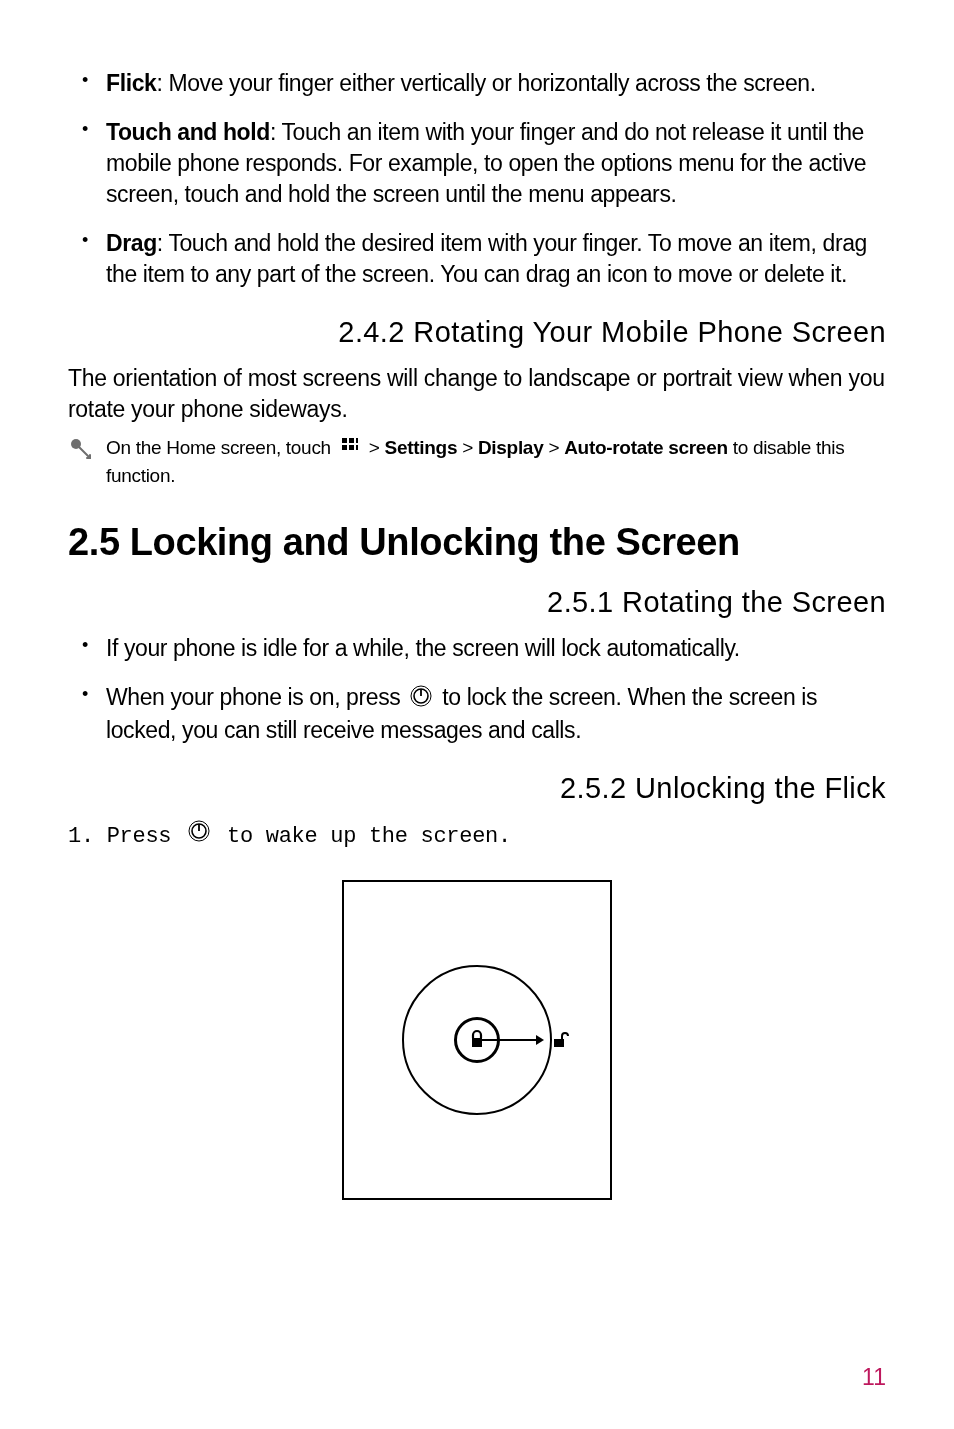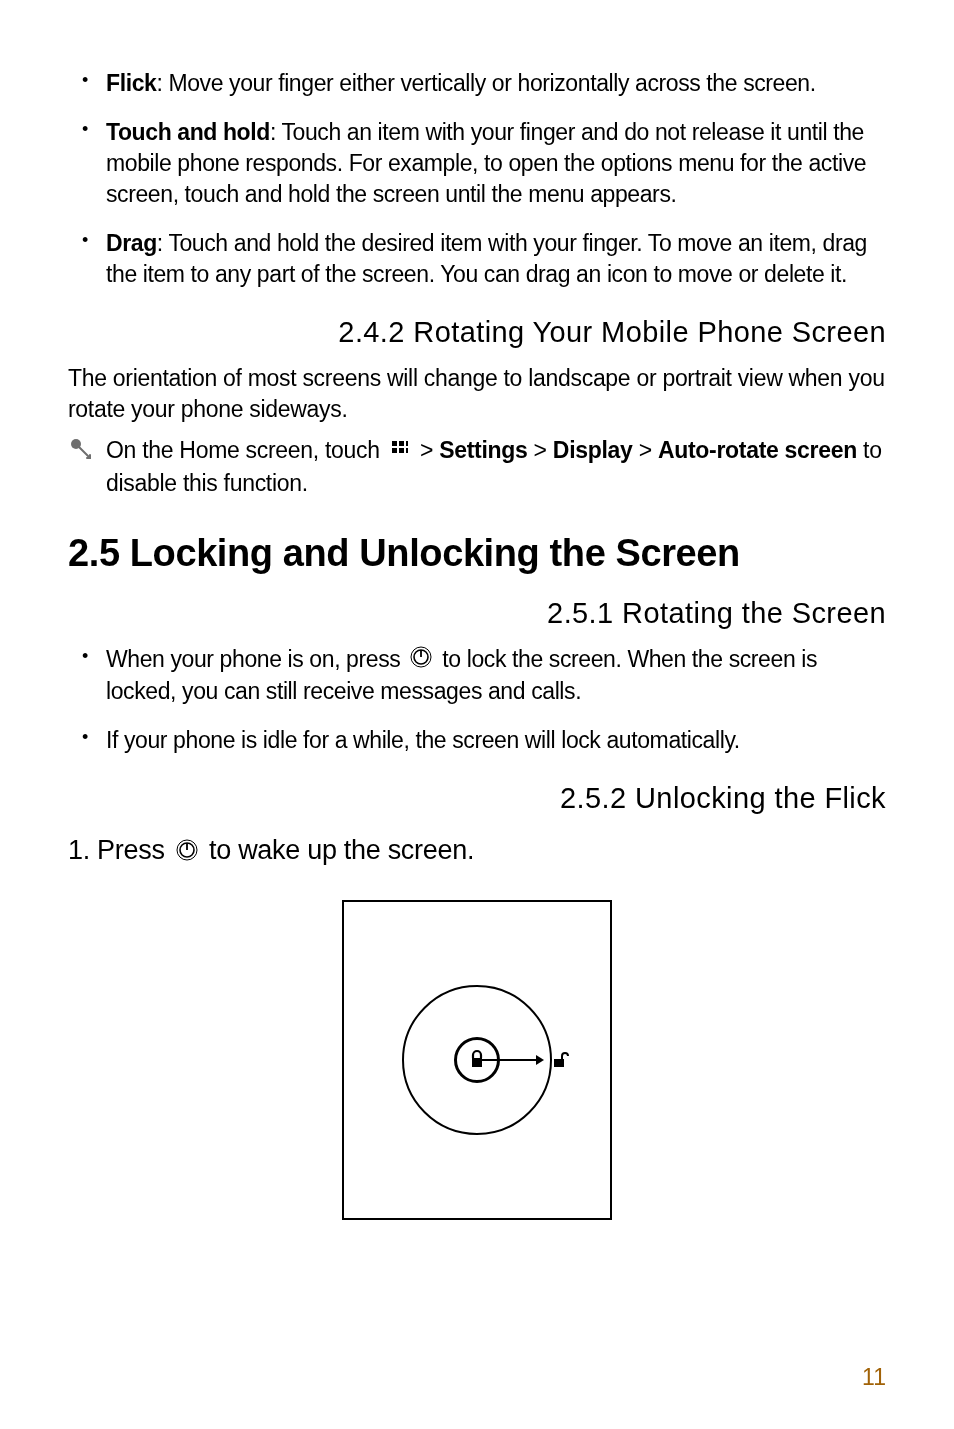--- a/index.html
+++ b/index.html
@@ -7,27 +7,27 @@
   body { font-family: Arial, Helvetica, sans-serif; color: #000; padding: 68px 68px 40px 68px; }
   .bullet-list { list-style: none; padding: 0 0 0 14px; margin-bottom: 26px; }
   .bullet-list > li { position: relative; padding-left: 24px; font-size: 23px; line-height: 1.35; letter-spacing: -0.4px; margin-bottom: 18px; }
   .bullet-list > li::before { content: "•"; position: absolute; left: 0; top: 0; font-size: 18px; }
   .bold { font-weight: bold; }
   h1.major { font-size: 38px; font-weight: bold; letter-spacing: -0.4px; margin: 32px 0 22px 0; }
   h2.sub { font-size: 29px; font-weight: normal; letter-spacing: 0.4px; margin: 18px 0 14px 0; text-align: right; }
   p.body { font-size: 23px; line-height: 1.35; letter-spacing: -0.3px; }
   .tip-row { display: flex; align-items: flex-start; margin: 10px 0 24px 0; }
   .tip-icon { flex: 0 0 auto; width: 30px; margin-right: 8px; margin-top: 2px; }
-  .tip-text { font-size: 23px; line-height: 1.38; letter-spacing: -0.3px; }
+  .tip-text { font-size: 19px; line-height: 1.38; letter-spacing: -0.3px; }
   .inline-icon { display: inline-block; vertical-align: middle; margin: 0 4px; }
   .ol-list { list-style: none; padding: 0; }
-  .ol-list > li { font-size: 27px; line-height: 1.6; letter-spacing: -0.3px; }
+  .ol-list > li { font-size: 22px; line-height: 1.6; letter-spacing: -0.3px; font-family: Liberation Mono, monospace; }
   .figure { text-align: center; margin-top: 26px; }
   .figure-box { display: inline-block; border: 2px solid #000; width: 270px; height: 320px; position: relative; }
-  .page-num { position: absolute; right: 68px; bottom: 38px; font-size: 23px; color: #a16207; }
+  .page-num { position: absolute; right: 68px; bottom: 38px; font-size: 23px; color: #be185d; }
   .ring-outer { position: absolute; left: 50%; top: 50%; transform: translate(-50%,-50%); width: 150px; height: 150px; border: 2px solid #000; border-radius: 50%; }
   .lock-center { position: absolute; left: 50%; top: 50%; transform: translate(-50%,-50%); width: 46px; height: 46px; border: 3px solid #000; border-radius: 50%; display:flex; align-items:center; justify-content:center; }
   .arrow-line { position: absolute; top: 50%; left: 50%; width: 65px; height: 2px; background: #000; transform: translateY(-1px); }
   .arrow-line::after { content: ""; position: absolute; right: -2px; top: -4px; border-left: 8px solid #000; border-top: 5px solid transparent; border-bottom: 5px solid transparent; }
   .tiny-lock { position: absolute; top: 50%; left: 50%; transform: translate(74px,-9px); }
 </style>
 </head>
 <body>
 
 <ul class="bullet-list">
@@ -66,32 +66,32 @@
     </span>
     <span>  &gt; </span><span class="bold">Settings</span><span> &gt; </span><span class="bold">Display</span><span> &gt; </span><span class="bold">Auto-rotate screen</span><span> to disable this function.</span>
   </div>
 </div>
 
 <h1 class="major">2.5  Locking and Unlocking the Screen</h1>
 
 <h2 class="sub">2.5.1  Rotating the Screen</h2>
 <ul class="bullet-list">
   <li>
+    <span>If your phone is idle for a while, the screen will lock automatically.</span>
+  </li>
+  <li>
     <span>When your phone is on, press </span>
     <span class="inline-icon">
       <svg width="22" height="22" viewBox="0 0 22 22">
         <circle cx="11" cy="11" r="10" fill="none" stroke="#000" stroke-width="1"></circle>
         <circle cx="11" cy="11" r="7" fill="none" stroke="#000" stroke-width="1.6"></circle>
         <line x1="11" y1="4" x2="11" y2="11" stroke="#000" stroke-width="1.8"></line>
       </svg>
     </span>
     <span>  to lock the screen. When the screen is locked, you can still receive messages and calls.</span>
-  </li>
-  <li>
-    <span>If your phone is idle for a while, the screen will lock automatically.</span>
   </li>
 </ul>
 
 <h2 class="sub">2.5.2  Unlocking the Flick</h2>
 <ol class="ol-list">
   <li>
     <span>1. Press </span>
     <span class="inline-icon">
       <svg width="22" height="22" viewBox="0 0 22 22">
         <circle cx="11" cy="11" r="10" fill="none" stroke="#000" stroke-width="1"></circle>

